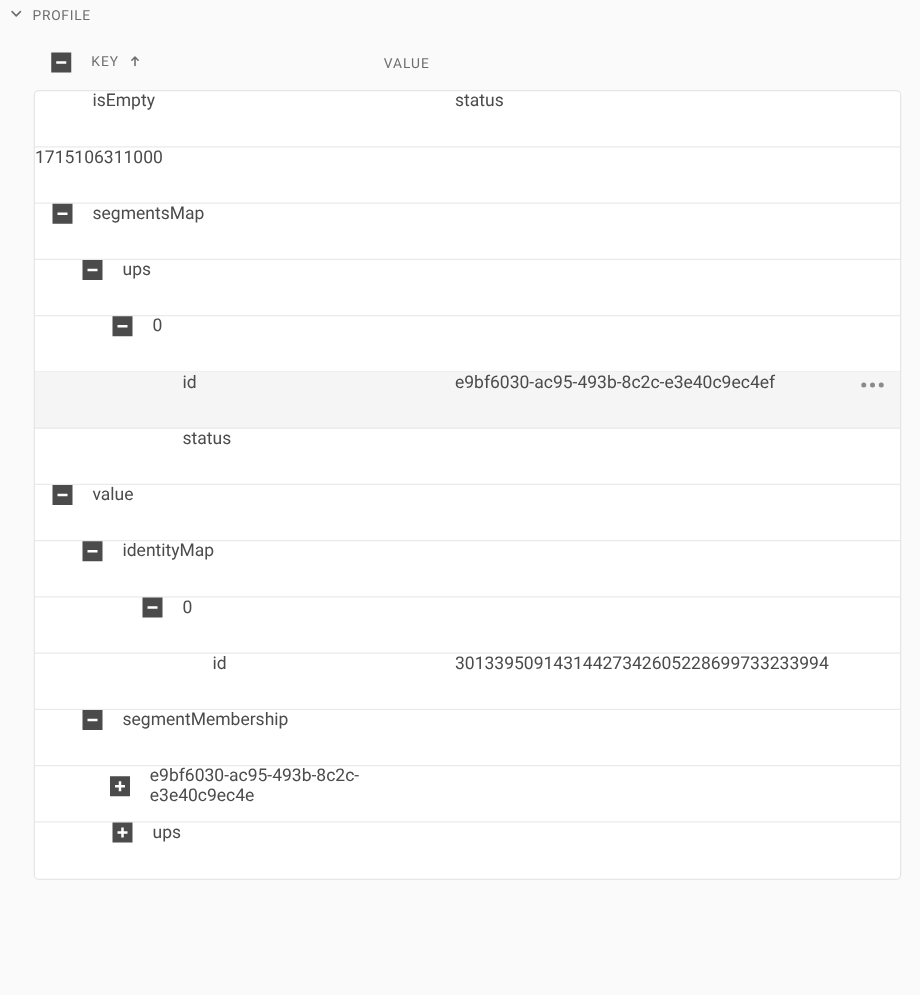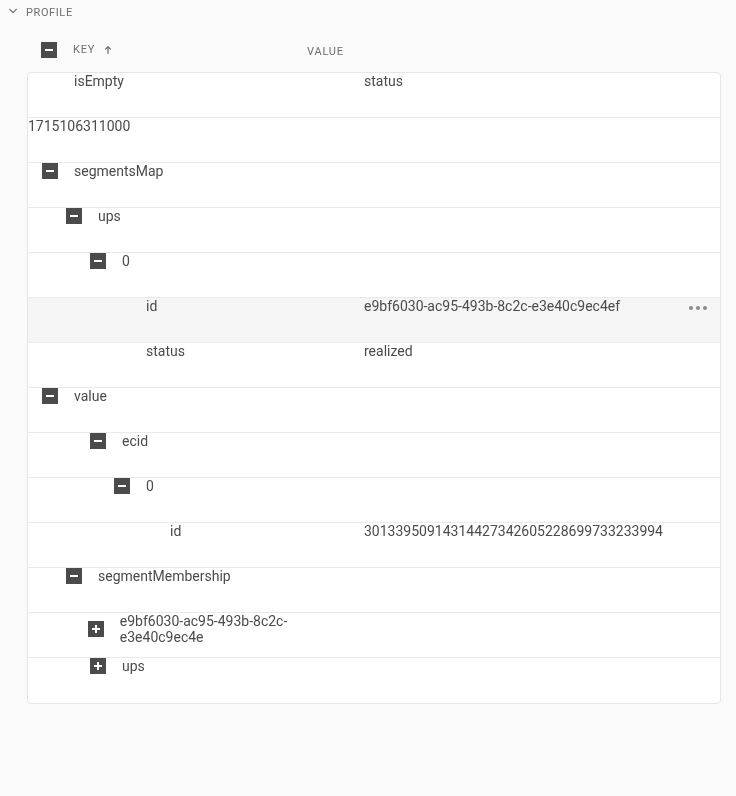--- a/index.html
+++ b/index.html
@@ -239,48 +239,47 @@
           <span class="dot"></span>
           <span class="dot"></span>
         </span>
     </div>
 
     <div class="row">
       <div class="key-cell">
           <span class="pad" style="width:118px"></span>
           <span class="key-text">status</span>
         </div>
-      <div class="value-cell"><span class="value-text">realized</span></div>
     </div>
 
     <div class="row">
       <div class="key-cell">
           <span class="pad" style="width:14px"></span>
           <span class="toggle-box">
             <span class="minus"></span>
           </span>
           <span class="pad" style="width:16px"></span>
           <span class="key-text">value</span>
         </div>
       <div class="value-cell"></div>
     </div>
 
 
-
-    <div class="row">
-      <div class="key-cell">
-          <span class="pad" style="width:62px"></span>
-          <span class="toggle-box">
-            <span class="minus"></span>
-          </span>
-          <span class="pad" style="width:16px"></span>
-          <span class="key-text">ecid</span>
-        </div>
-      <div class="value-cell"></div>
-    </div>
+    <div class="row">
+      <div class="key-cell">
+          <span class="pad" style="width:38px"></span>
+          <span class="toggle-box">
+            <span class="minus"></span>
+          </span>
+          <span class="pad" style="width:16px"></span>
+          <span class="key-text">identityMap</span>
+        </div>
+      <div class="value-cell"></div>
+    </div>
+
 
     <div class="row">
       <div class="key-cell">
           <span class="pad" style="width:86px"></span>
           <span class="toggle-box">
             <span class="minus"></span>
           </span>
           <span class="pad" style="width:16px"></span>
           <span class="key-text">0</span>
         </div>

